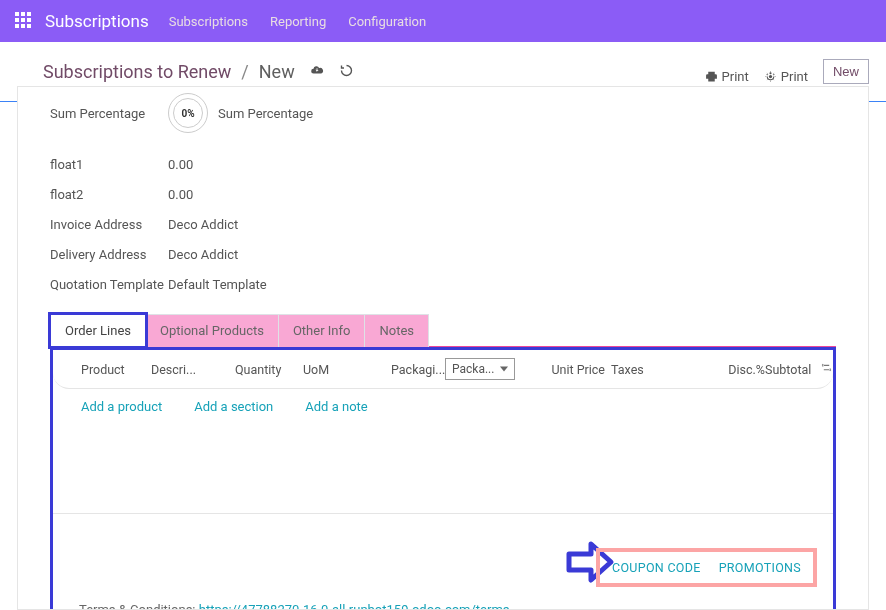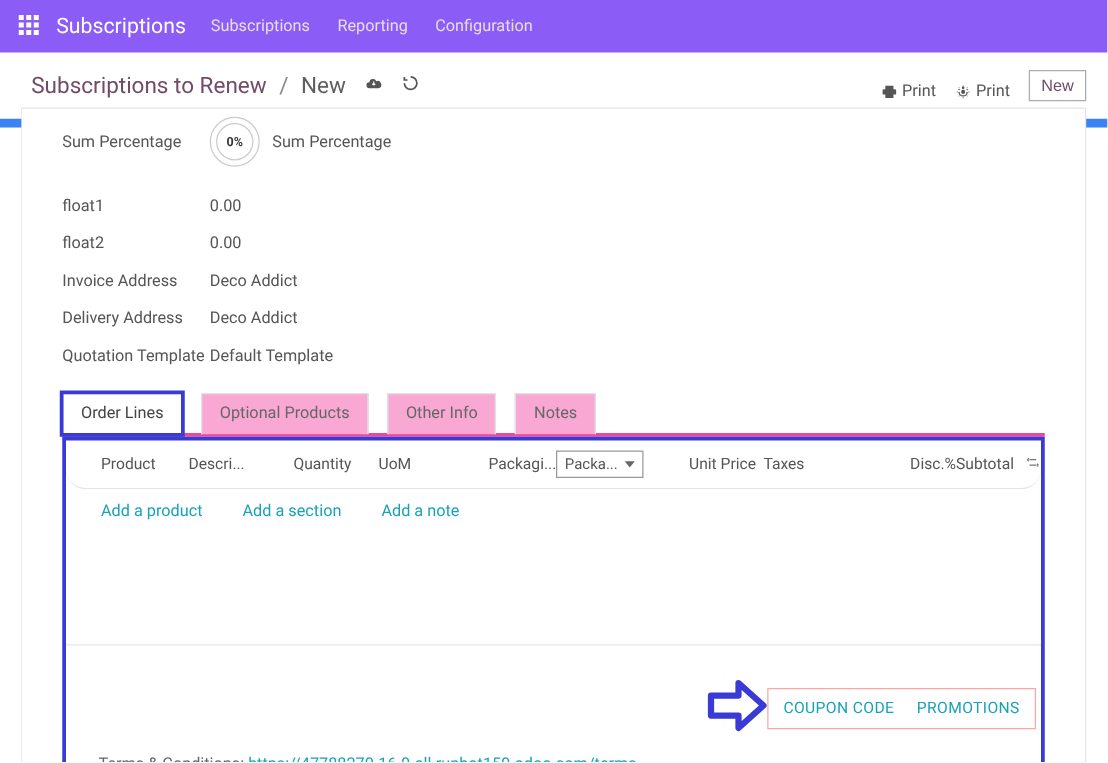--- a/index.html
+++ b/index.html
@@ -7,21 +7,21 @@
   .app { width:886px; height:610px; position:relative; overflow:hidden; }
 
   
   .topnav { height:42px; background:#8b5cf6; color:#fff; display:flex; align-items:center; padding:0 15px;}
   .apps-icon { width:18px; height:18px; display:grid; grid-template-columns:repeat(3,4px); grid-template-rows:repeat(3,4px); gap:2px; }
   .apps-icon span { background:#fff; width:4px; height:4px; display:block;}
   .brand { font-size:17px; color:#fff; margin-left:12px; margin-right:20px; font-weight:400;}
   .navlink { color:#e8dde2; font-size:13px; margin-right:22px; cursor:pointer;}
 
   
-  .crumb-bar { height:60px; border-bottom:7px solid #3b82f6; display:flex; align-items:center; padding:0 17px 0 25px; }
+  .crumb-bar { height:60px; border-bottom:1px solid #3b82f6; display:flex; align-items:center; padding:0 17px 0 43px; }
   .crumb-left { display:flex; align-items:center; gap:6px; }
   .crumb-link { color:#714B67; font-size:18px; cursor:pointer;}
   .crumb-sep { color:#888; font-size:18px; margin:0 4px;}
   .crumb-cur { color:#5f5f5f; font-size:18px; }
   .crumb-icon { color:#666; margin-left:8px; cursor:pointer; }
   .crumb-right { margin-left:auto; display:flex; align-items:flex-end; gap:15px; color:#555;}
   .crumb-action { cursor:pointer; font-size:13px; color:#555; display:flex; align-items:center; gap:4px;}
   .new-btn { border:1px solid #aab; color:#714B67; padding:4px 9px; font-size:13px; background:#fff; cursor:pointer;}
 
   
@@ -29,21 +29,21 @@
   .sheet-inner { padding:0 32px 30px 32px; }
   .field-row { display:flex; align-items:center; min-height:30px; padding:2px 0;}
   .field-label { width:118px; color:#555; font-size:13px; }
   .field-value { color:#555; font-size:13px; }
 
   .gauge { width:40px; height:40px; border:1px solid #ccc; border-radius:50%; display:flex; align-items:center; justify-content:center; margin-right:10px;}
   .gauge-inner { width:30px; height:30px; border:1px solid #ccc; border-radius:50%; display:flex; align-items:center; justify-content:center; font-size:10px; font-weight:700; color:#333;}
 
   
   .tabs-wrap { margin-top:14px; }
-  .tabs-row { display:flex; border-bottom:3px solid #ec4899;gap:16px; }
+  .tabs-row { display:flex; border-bottom:1px solid #ec4899; }
   .tab { padding:8px 14px; border:1px solid #dee2e6; border-bottom:none; background:#f9a8d4; color:#666; font-size:13px; cursor:pointer; margin-right:-1px; position:relative; top:1px;}
   .tab.active { color:#444; background:#fff; border-bottom:1px solid #fff;}
   .tab.hl { outline:3px solid #3a3ad6; outline-offset:-1px; z-index:2;}
 
   
   .tbl-hl { border:3px solid #3a3ad6; padding:0; margin-top:0;}
   .tbl-head { display:flex; border-bottom:1px solid #e5e5e5; padding:8px 22px 8px 28px; color:#555; font-size:12.5px; align-items:center;border-radius:16px;}
   .th { flex:none; }
   .th-product{width:70px;}
   .th-desc{width:84px;}
@@ -60,21 +60,21 @@
   .packa-cell { border:1px solid #999; padding:3px 18px 3px 6px; position:relative; font-size:12px; color:#555; cursor:pointer;}
   .packa-cell::after { content:""; position:absolute; right:6px; top:50%; width:0;height:0;border-left:4px solid transparent;border-right:4px solid transparent;border-top:5px solid #666; transform:translateY(-50%);}
 
   .add-row { padding:10px 28px; display:flex; gap:32px; font-size:13px;}
   .add-row span { color:#17a2b8; cursor:pointer;}
 
   .blank-zone { height:90px; border-bottom:1px solid #e5e5e5;}
   .blank-zone2 { height:28px; }
 
   .footer-zone { padding:16px 22px 12px 26px; position:relative; }
-  .coupon-box { position:absolute; right:4px; top:6px; display:flex; gap:18px; padding:8px 12px; border:1px solid #fca5a5; }
+  .coupon-box { position:absolute; right:16px; top:6px; display:flex; gap:18px; padding:8px 12px; border:4px solid #fca5a5; }
   .coupon-box span { color:#17a2b8; font-size:12.5px; letter-spacing:.3px; cursor:pointer;}
 
   .arrow-svg { position:absolute; right:218px; top:-2px; }
 
   .terms-line { margin-top:44px; font-size:13px; color:#666;}
   .terms-line a { color:#17a2b8; text-decoration:none; cursor:pointer;}
 
   .totals { margin-left:auto; width:240px; margin-top:-10px;}
   .tot-row { display:flex; justify-content:flex-end; gap:30px; padding:4px 0; font-size:13px; color:#555;}
 

